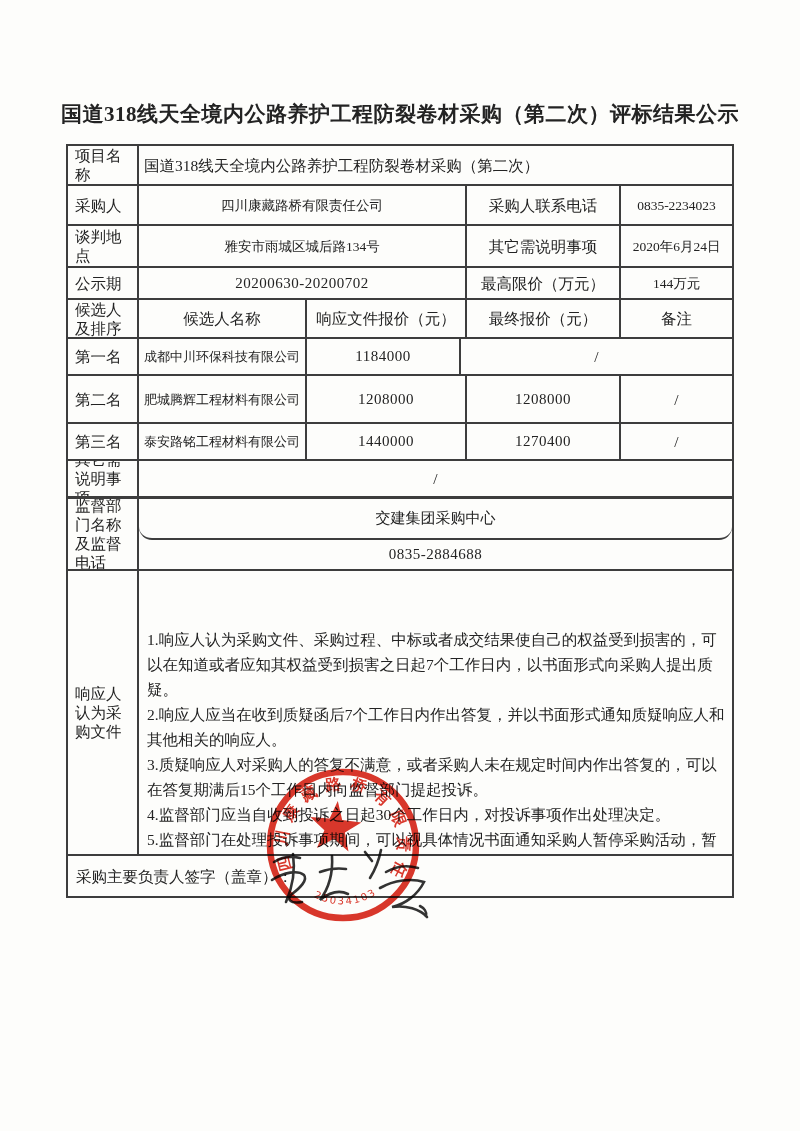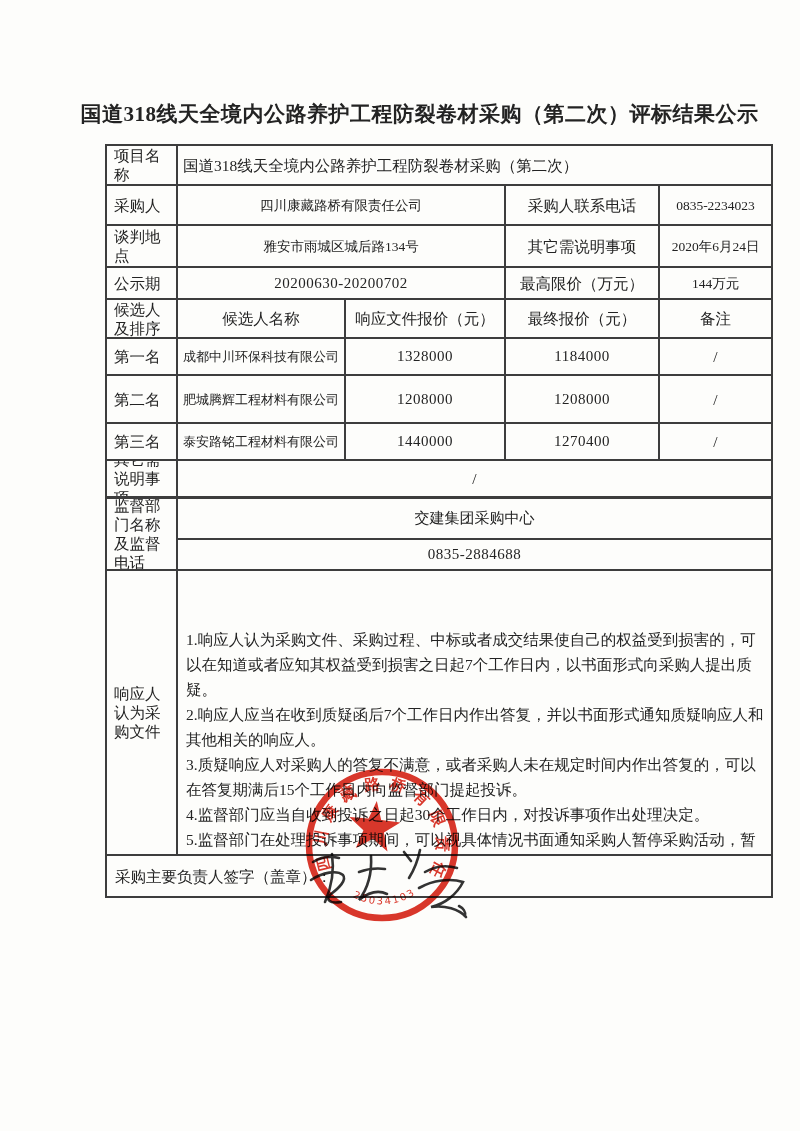--- a/index.html
+++ b/index.html
@@ -4,21 +4,21 @@
 <style>
   html,body{margin:0;padding:0;}
   body{
     width:800px;height:1131px;
     background:#fdfdfb;
     font-family:"Liberation Serif","DejaVu Serif",serif;
     color:#232323;
     position:relative;
     overflow:hidden;
   }
-  .page{position:absolute;inset:0;margin-left:39px;}
+  .page{position:absolute;inset:0;}
   .title{
     position:absolute;top:100px;left:0;width:100%;
     margin:0;text-align:center;
     font-size:21px;font-weight:bold;letter-spacing:.5px;
   }
   .tbl{
     position:absolute;left:66px;top:144px;width:668px;
     border:2px solid #3d3d3d;
     box-sizing:border-box;
     background:transparent;
@@ -43,21 +43,21 @@
   .c-val2{width:328px;flex:0 0 328px;}
   .c-lbl2{width:154px;flex:0 0 154px;}
   .c-val3{flex:1;}
   .grow{flex:1;}
   .center{justify-content:center;text-align:center;}
   .sm{font-size:13.5px;}
   .name-sm{font-size:13px;}
   .num{font-size:15px;letter-spacing:.5px;}
   .thick-top{border-top:1px solid #3d3d3d;}
   .stack{flex:1;display:flex;flex-direction:column;padding:0;align-items:stretch;}
-  .subrow{display:flex;align-items:center;justify-content:center;box-sizing:border-box;font-size:15px;}
+  .subrow{display:flex;align-items:center;justify-content:center;box-sizing:border-box;font-size:15px;border-radius:13px;}
   .subrow-top{height:41px;border-bottom:2px solid #3d3d3d;}
   .subrow-bot{flex:1;}
   .objection-text{
     flex:1;display:block;
     padding:56px 6px 6px 8px;
     font-size:15.5px;line-height:25px;
     align-items:flex-start;
   }
   .objection-text p{margin:0;}
   .sign-cell{flex:1;padding-left:8px;font-size:15.5px;}
@@ -103,21 +103,20 @@
       <div class="cell c-lbl">候选人及排序</div>
       <div class="cell c-name center">候选人名称</div>
       <div class="cell c-resp center">响应文件报价（元）</div>
       <div class="cell c-final center">最终报价（元）</div>
       <div class="cell c-rem center">备注</div>
     </div>
 
     <div class="row" style="height:37px">
       <div class="cell c-lbl">第一名</div>
       <div class="cell c-name center name-sm">成都中川环保科技有限公司</div>
-      <div class="cell c-resp center num">1328000</div>
       <div class="cell c-final center num">1184000</div>
       <div class="cell c-rem center">/</div>
     </div>
 
     <div class="row" style="height:48px">
       <div class="cell c-lbl">第二名</div>
       <div class="cell c-name center name-sm">肥城腾辉工程材料有限公司</div>
       <div class="cell c-resp center num">1208000</div>
       <div class="cell c-final center num">1208000</div>
       <div class="cell c-rem center">/</div>

